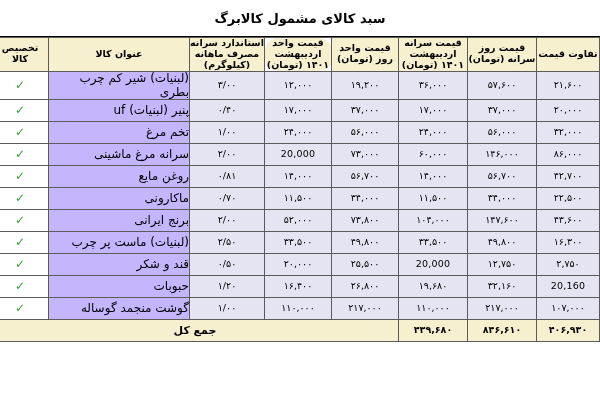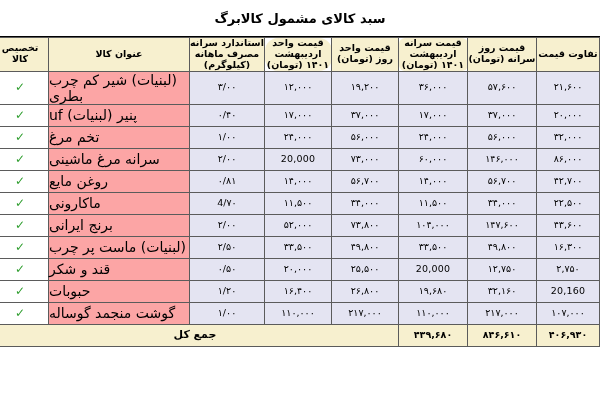--- a/index.html
+++ b/index.html
@@ -51,36 +51,36 @@
   thead th {
     background: #f7f0cf;
     font-weight: bold;
     font-size: 9px;
     height: 66px;
     padding: 2px 3px;
     line-height: 1.35;
   }
   th.col-diff { width: 62px; }
   th.col-daily { width: 68px; }
-  th.col-price-last { width: 68px; border-radius: 6px; }
+  th.col-price-last { width: 68px; }
   th.col-unit { width: 66px; border-radius: 13px; }
   th.col-unit-daily { width: 66px; margin-top: 40px; }
   th.col-standard { width: 74px; }
   th.col-name { width: 140px; }
   th.col-alloc { width: 56px; }
 
   tbody td.num {
     background: #e4e4f2;
     font-size: 9.5px;
     letter-spacing: 0.2px;
   }
   tbody td.name {
-    background: #fca5a5;
-    font-size: 14px;
-    text-align: left;
+    background: #c4b5fd;
+    font-size: 12px;
+    text-align: right;
   }
   tbody td.alloc {
     background: #ffffff;
     color: #2f9e2f;
     font-size: 12px;
     font-weight: bold;
   }
   tfoot td {
     background: #f7f0cf;
     font-weight: bold;
@@ -163,21 +163,21 @@
         <td class="num">۰/۸۱</td>
         <td class="name">روغن مایع</td>
         <td class="alloc">✓</td>
       </tr>
       <tr>
         <td class="num">۲۲,۵۰۰</td>
         <td class="num">۳۴,۰۰۰</td>
         <td class="num">۱۱,۵۰۰</td>
         <td class="num">۳۴,۰۰۰</td>
         <td class="num">۱۱,۵۰۰</td>
-        <td class="num">4/۷۰</td>
+        <td class="num">۰/۷۰</td>
         <td class="name">ماکارونی</td>
         <td class="alloc">✓</td>
       </tr>
       <tr>
         <td class="num">۴۳,۶۰۰</td>
         <td class="num">۱۴۷,۶۰۰</td>
         <td class="num">۱۰۴,۰۰۰</td>
         <td class="num">۷۳,۸۰۰</td>
         <td class="num">۵۲,۰۰۰</td>
         <td class="num">۲/۰۰</td>

